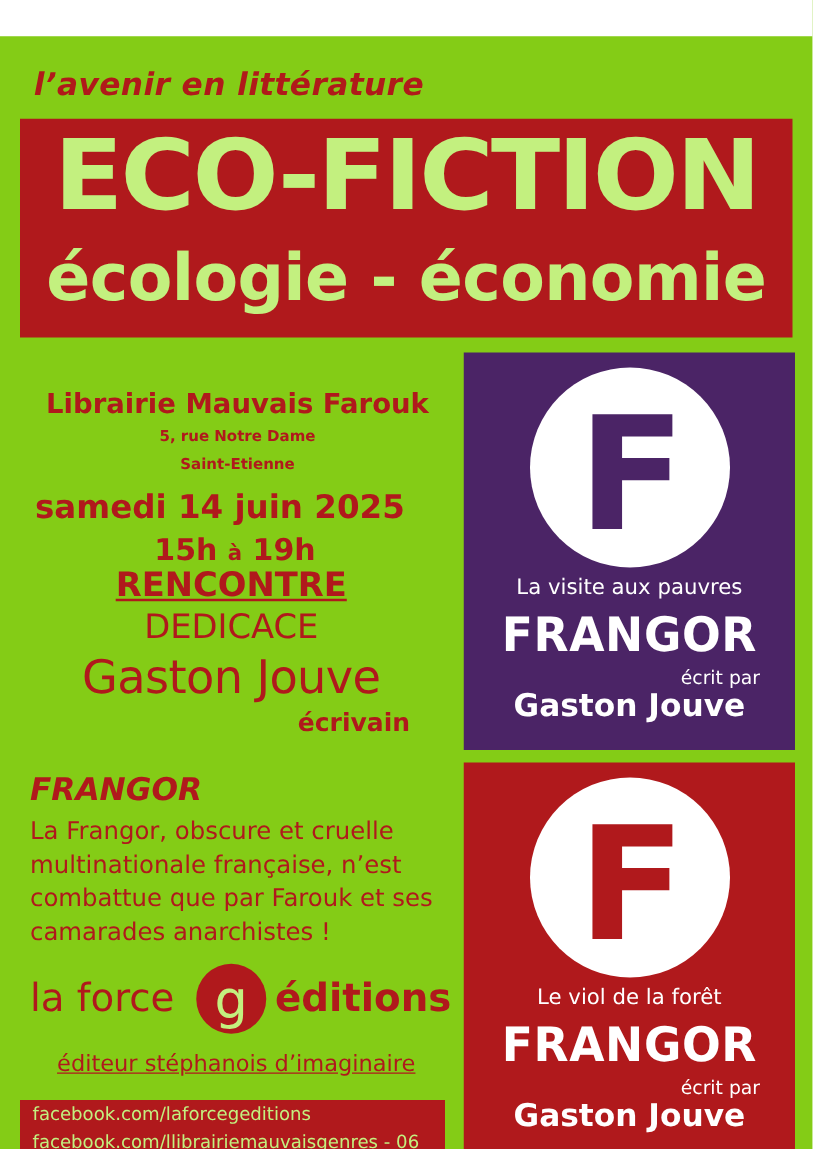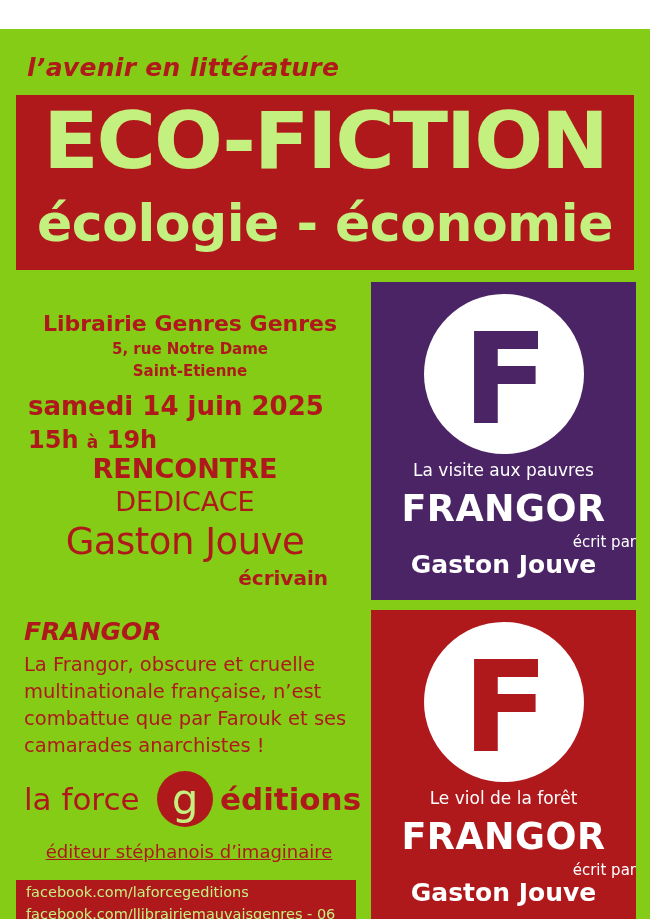--- a/index.html
+++ b/index.html
@@ -74,51 +74,53 @@
     top: 281px;
     width: 320px;
     text-align: center;
     color: #b0191c;
     font-weight: bold;
     font-size: 22px;
     line-height: 28px;
   }
   .venue .line2,
   .venue .line3 {
-    font-size: 15px;
+    font-size: 12px;
     line-height: 22px;
   }
   .date {
     position: absolute;
     left: 28px;
     top: 360px;
     width: 320px;
     color: #b0191c;
     font-weight: bold;
     font-size: 26px;
     line-height: 34px;
   }
   .date .hours {
     font-size: 24px;
+    text-align: center;
   }
   .date .hours .small {
     font-size: 17px;
   }
   .meeting {
     position: absolute;
     left: 30px;
     top: 424px;
     width: 310px;
     text-align: center;
     color: #b0191c;
   }
   .meeting .l1 {
     font-weight: bold;
     font-size: 27px;
     line-height: 32px;
+    text-decoration: underline;
   }
   .meeting .l2 {
     font-weight: normal;
     font-size: 27px;
     line-height: 34px;
   }
   .meeting .name {
     font-weight: normal;
     font-size: 37px;
     line-height: 46px;
@@ -288,20 +290,21 @@
     font-size: 38px;
     letter-spacing: 0.5px;
     transform: scaleX(0.96);
   }
   .cover .written-by {
     position: absolute;
     left: 0;
     top: 251px;
     width: 265px;
     text-align: right;
+    padding-right: 28px;
     box-sizing: border-box;
     color: #ffffff;
     font-size: 15px;
   }
   .cover .author {
     position: absolute;
     left: 0;
     top: 268px;
     width: 265px;
     text-align: center;
@@ -316,21 +319,21 @@
 <div class="poster">
 
   <div class="tagline">l’avenir en littérature</div>
 
   <div class="title-block">
     <div class="title-main">ECO-FICTION</div>
     <div class="title-sub">écologie - économie</div>
   </div>
 
   <div class="venue">
-    <div class="line1">Librairie Genres Genres</div>
+    <div class="line1">Librairie Mauvais Farouk</div>
     <div class="line2">5, rue Notre Dame</div>
     <div class="line3">Saint-Etienne</div>
   </div>
 
   <div class="date">
     <div>samedi 14 juin 2025</div>
     <div class="hours">
       <span>15h</span>
       <span class="small">à</span>
       <span>19h</span>

